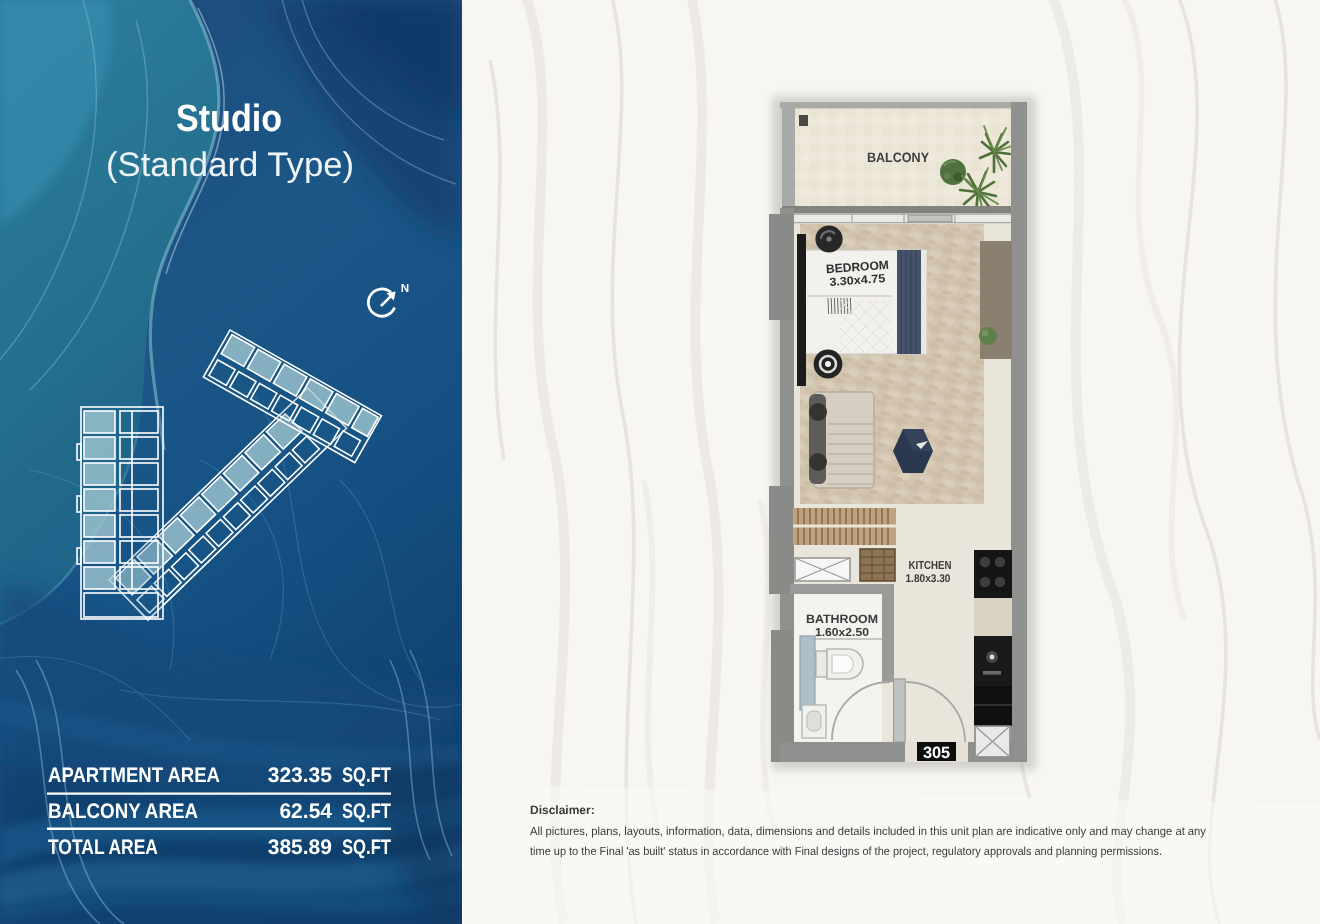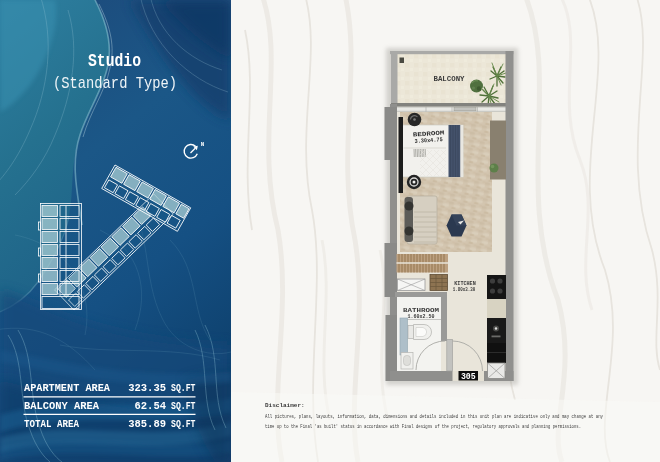--- a/index.html
+++ b/index.html
@@ -1,17 +1,17 @@
 <!DOCTYPE html>
 <html><head>
 <meta charset="utf-8">
 <style>
   html,body{margin:0;padding:0;}
   body{width:660px;height:462px;overflow:hidden;font-family:"Liberation Sans",sans-serif;background:#f7f6f3;}
-  #stage{position:relative;width:660px;height:462px;font-family:Liberation Mono, monospace;}
+  #stage{position:relative;width:660px;height:462px;}
   svg{display:block;}
 </style>
 </head>
 <body>
 <div id="stage">
 <svg width="660" height="462" viewBox="0 0 660 462" xmlns="http://www.w3.org/2000/svg">
 <defs>
   <linearGradient id="sea" x1="0.2" y1="0" x2="0.6" y2="1">
     <stop offset="0" stop-color="#1d4b7c"></stop>
     <stop offset="0.35" stop-color="#1b5787"></stop>

